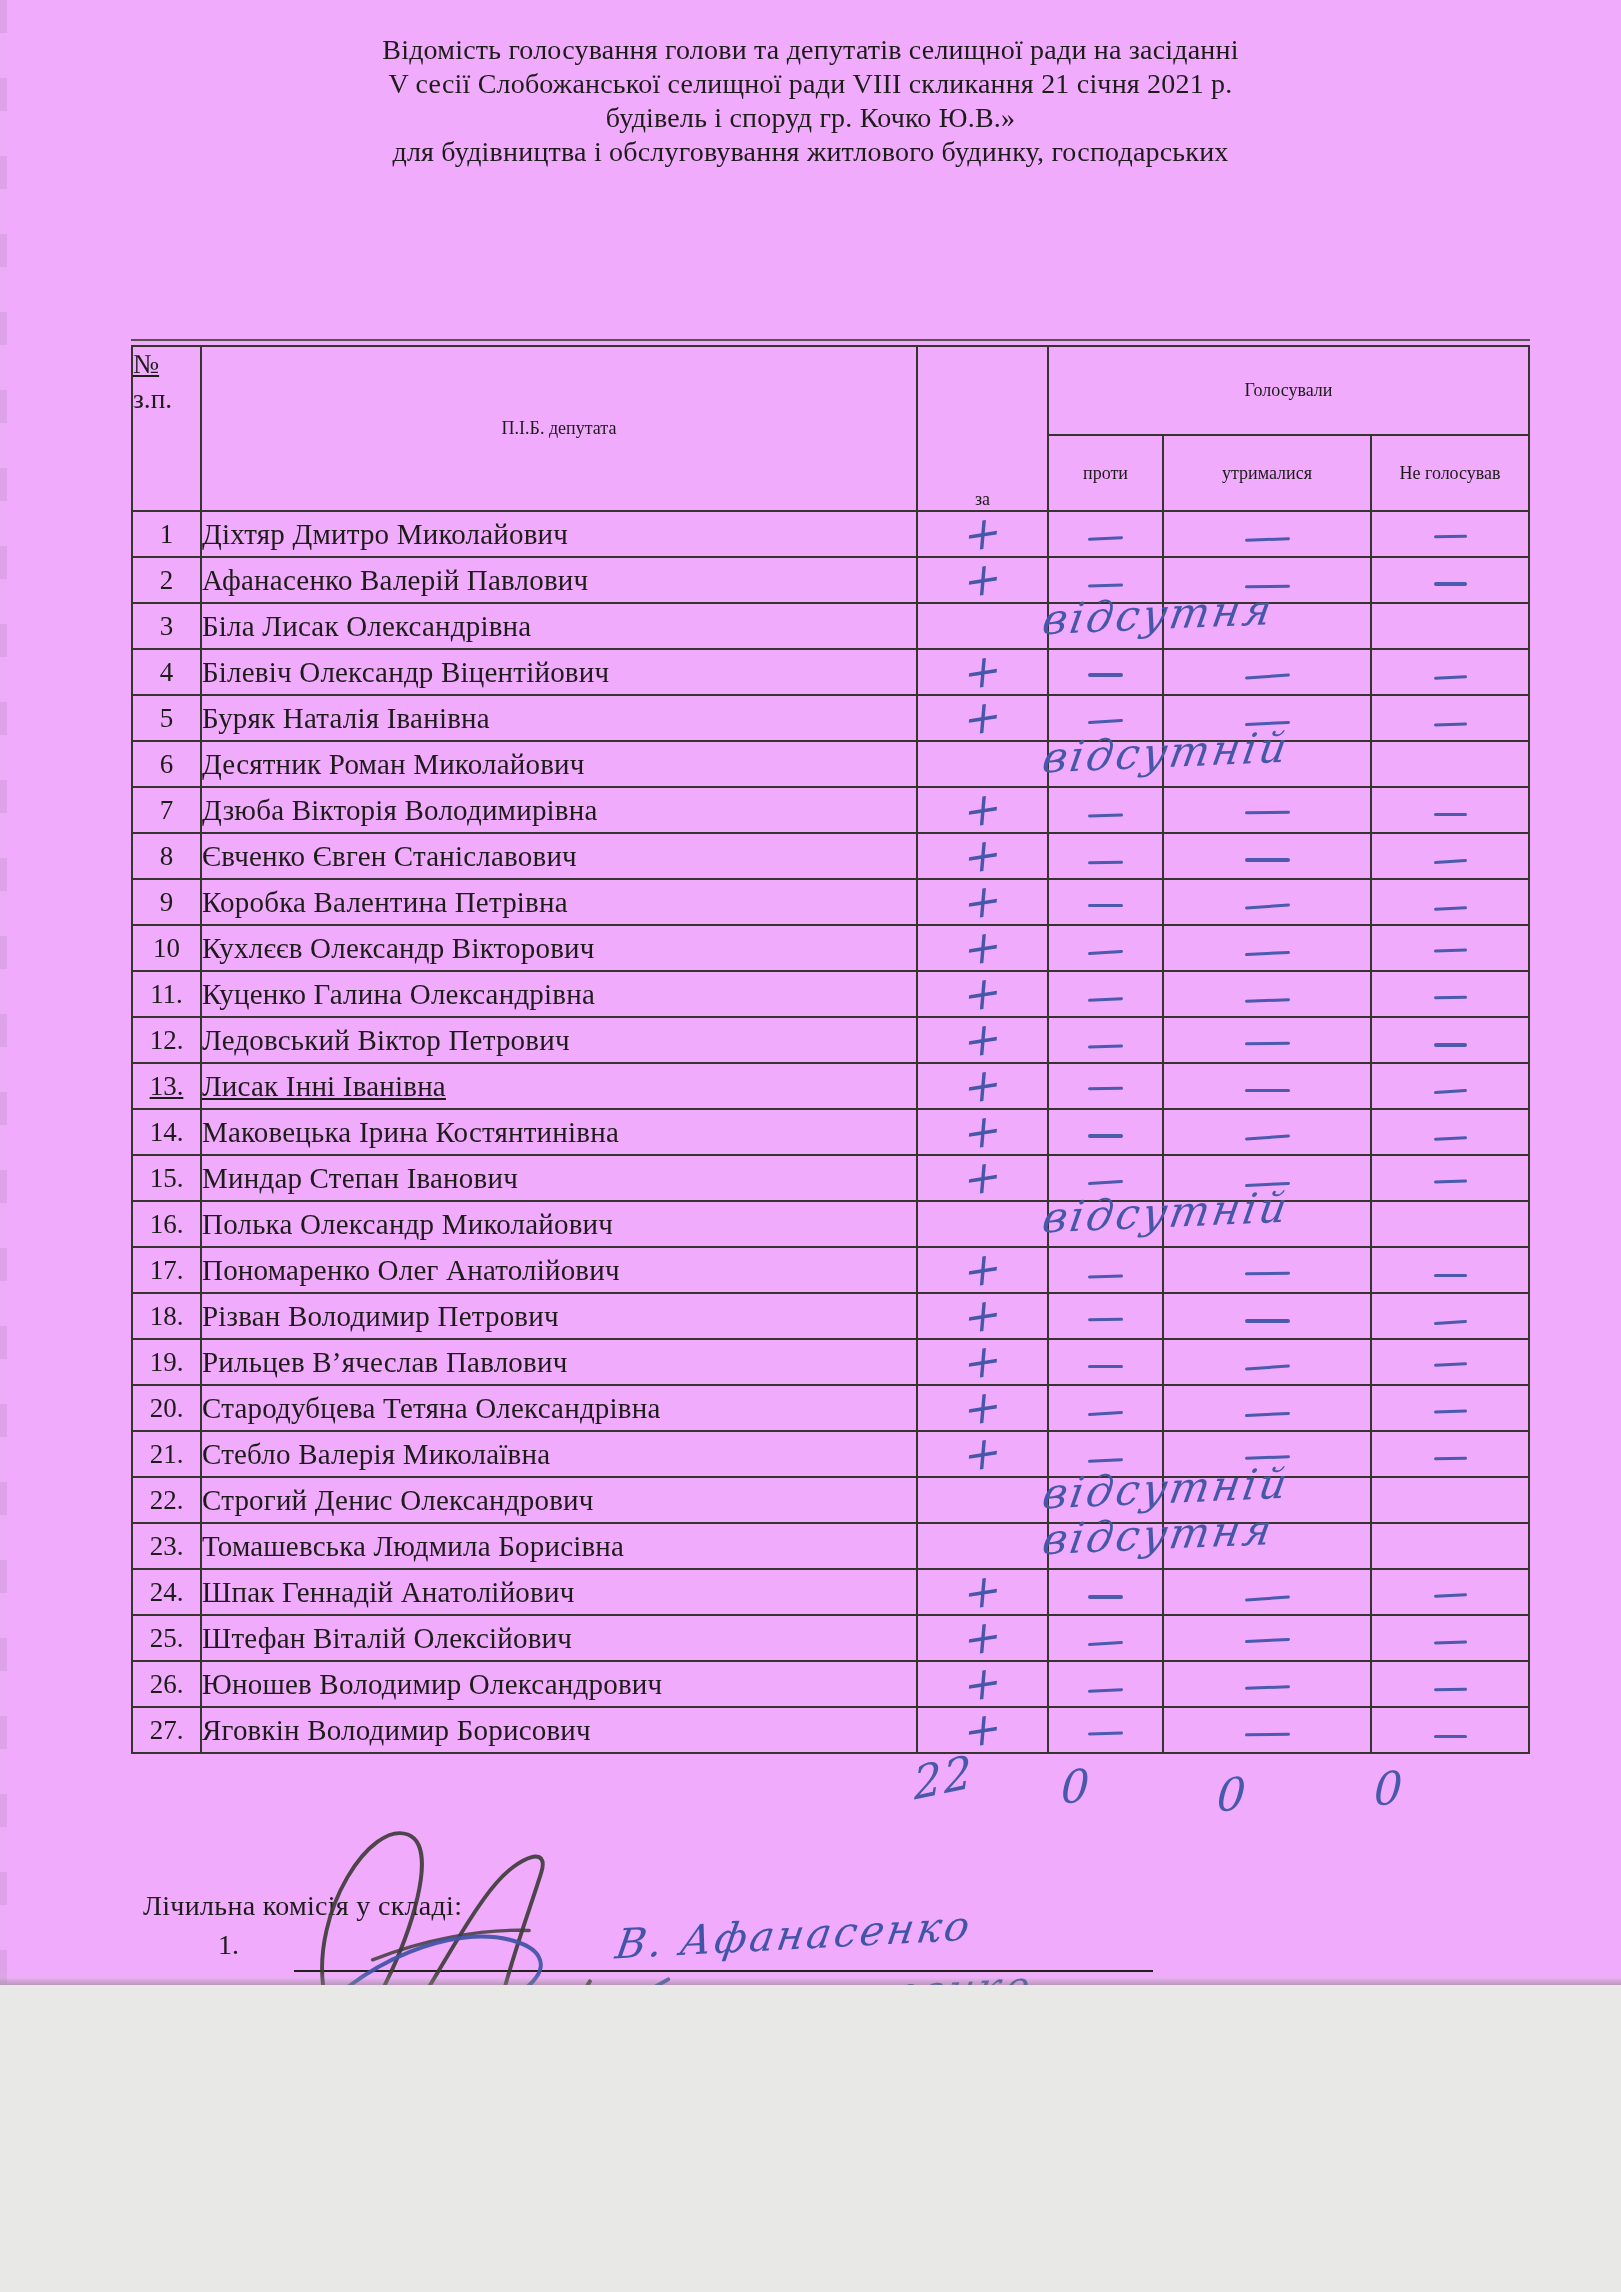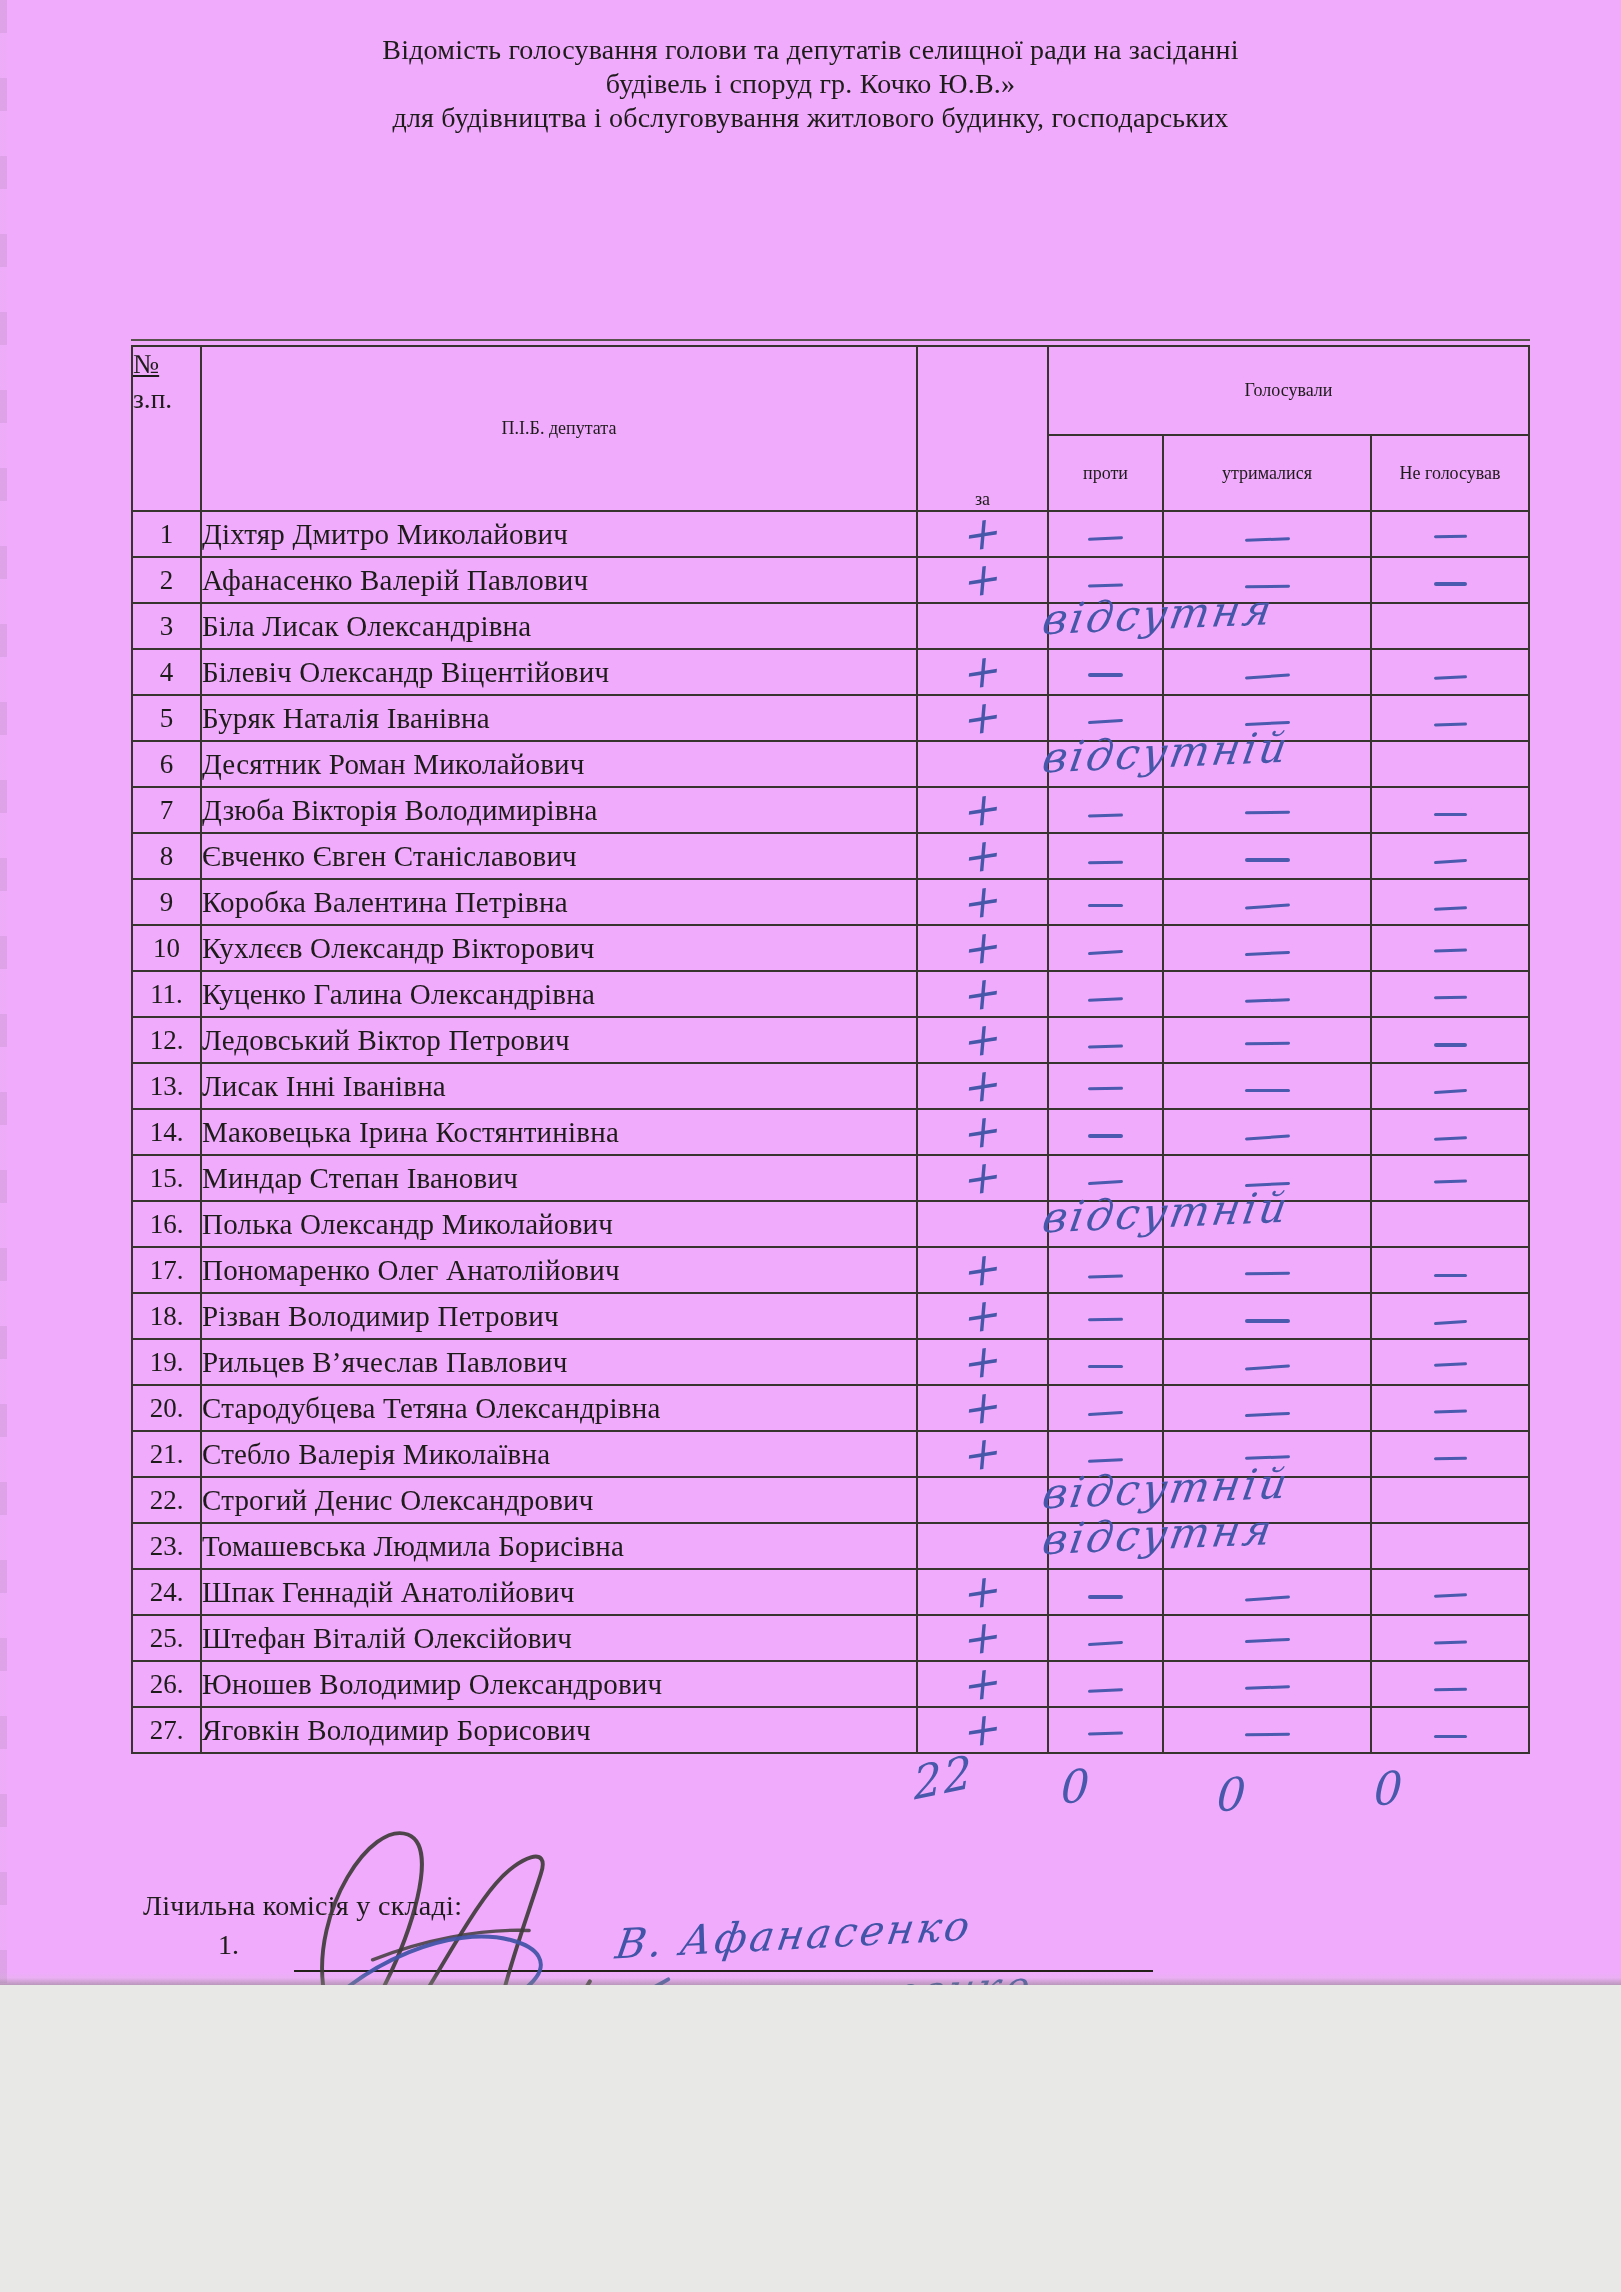--- a/index.html
+++ b/index.html
@@ -72,20 +72,21 @@
   .sig-overlay{ position:absolute; left:225px; top:1813px; }
 </style>
 </head>
 <body>
 
 <div class="page">
   <div class="edge-left"></div>
 
   <div class="title">
     <div>Відомість  голосування голови та депутатів селищної ради на  засіданні</div>
+    <div>V сесії Слобожанської селищної ради VIII скликання 21 січня 2021 р.</div>
     <div>будівель і споруд  гр. Кочко Ю.В.»</div>
     <div>для будівництва і обслуговування житлового будинку, господарських</div>
   </div>
 
   <div class="table-topline"></div>
 
   <table class="vote">
     <colgroup>
       <col style="width:69px">
         <col style="width:716px">
@@ -264,21 +265,21 @@
           <td class="vote-cell">
             <span class="dash w1" style="transform: rotate(-2deg); margin-top: 12.7px;"></span>
           </td>
           <td class="vote-cell">
             <span class="dash w2" style="transform: rotate(-1deg); margin-top: 6.9px;"></span>
           </td>
           <td class="vote-cell">
             <span class="dash w3" style="transform: rotate(0deg); margin-top: 9.8px;"></span>
           </td>
         </tr>
-        <tr style="height: 46px;">
+        <tr style="height: 46px; text-decoration: underline;">
           <td class="num">13.</td>
           <td class="name">Лисак Інні Іванівна</td>
           <td class="vote-cell"><span class="plus">+</span></td>
           <td class="vote-cell">
             <span class="dash w1" style="transform: rotate(-1deg); margin-top: 5.9px;"></span>
           </td>
           <td class="vote-cell">
             <span class="dash w2" style="transform: rotate(0deg); margin-top: 8.8px;"></span>
           </td>
           <td class="vote-cell">

